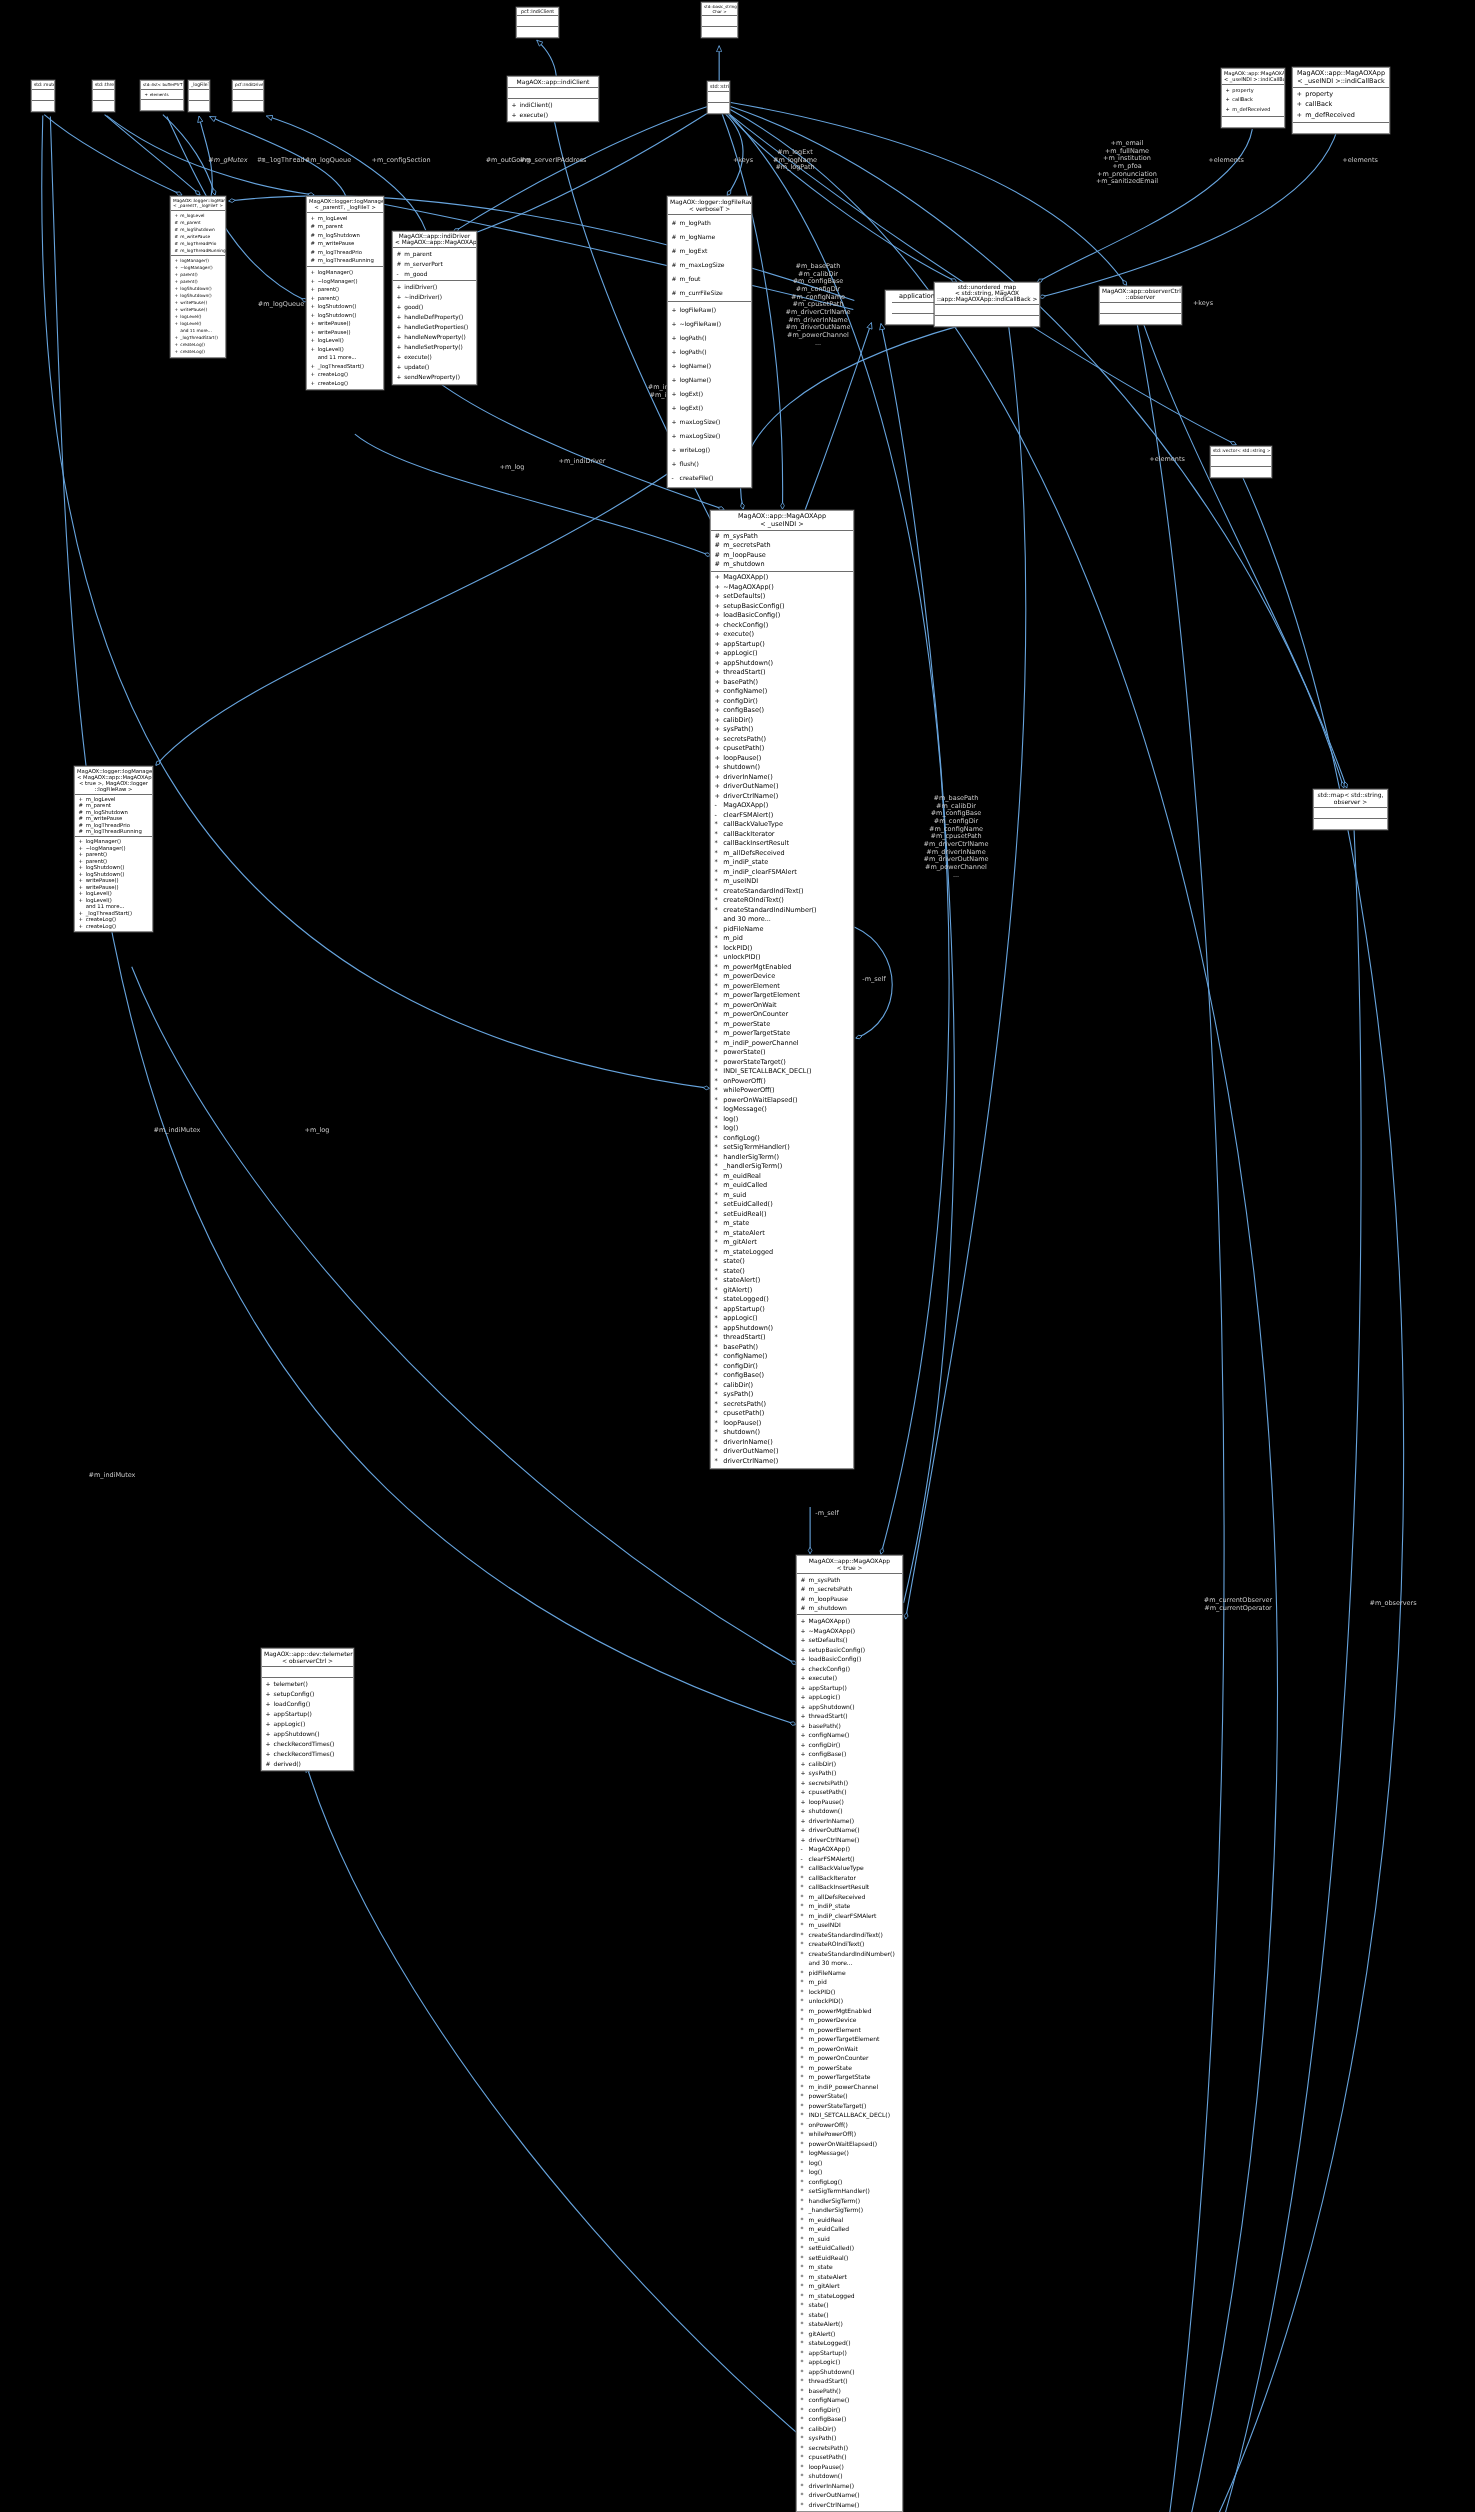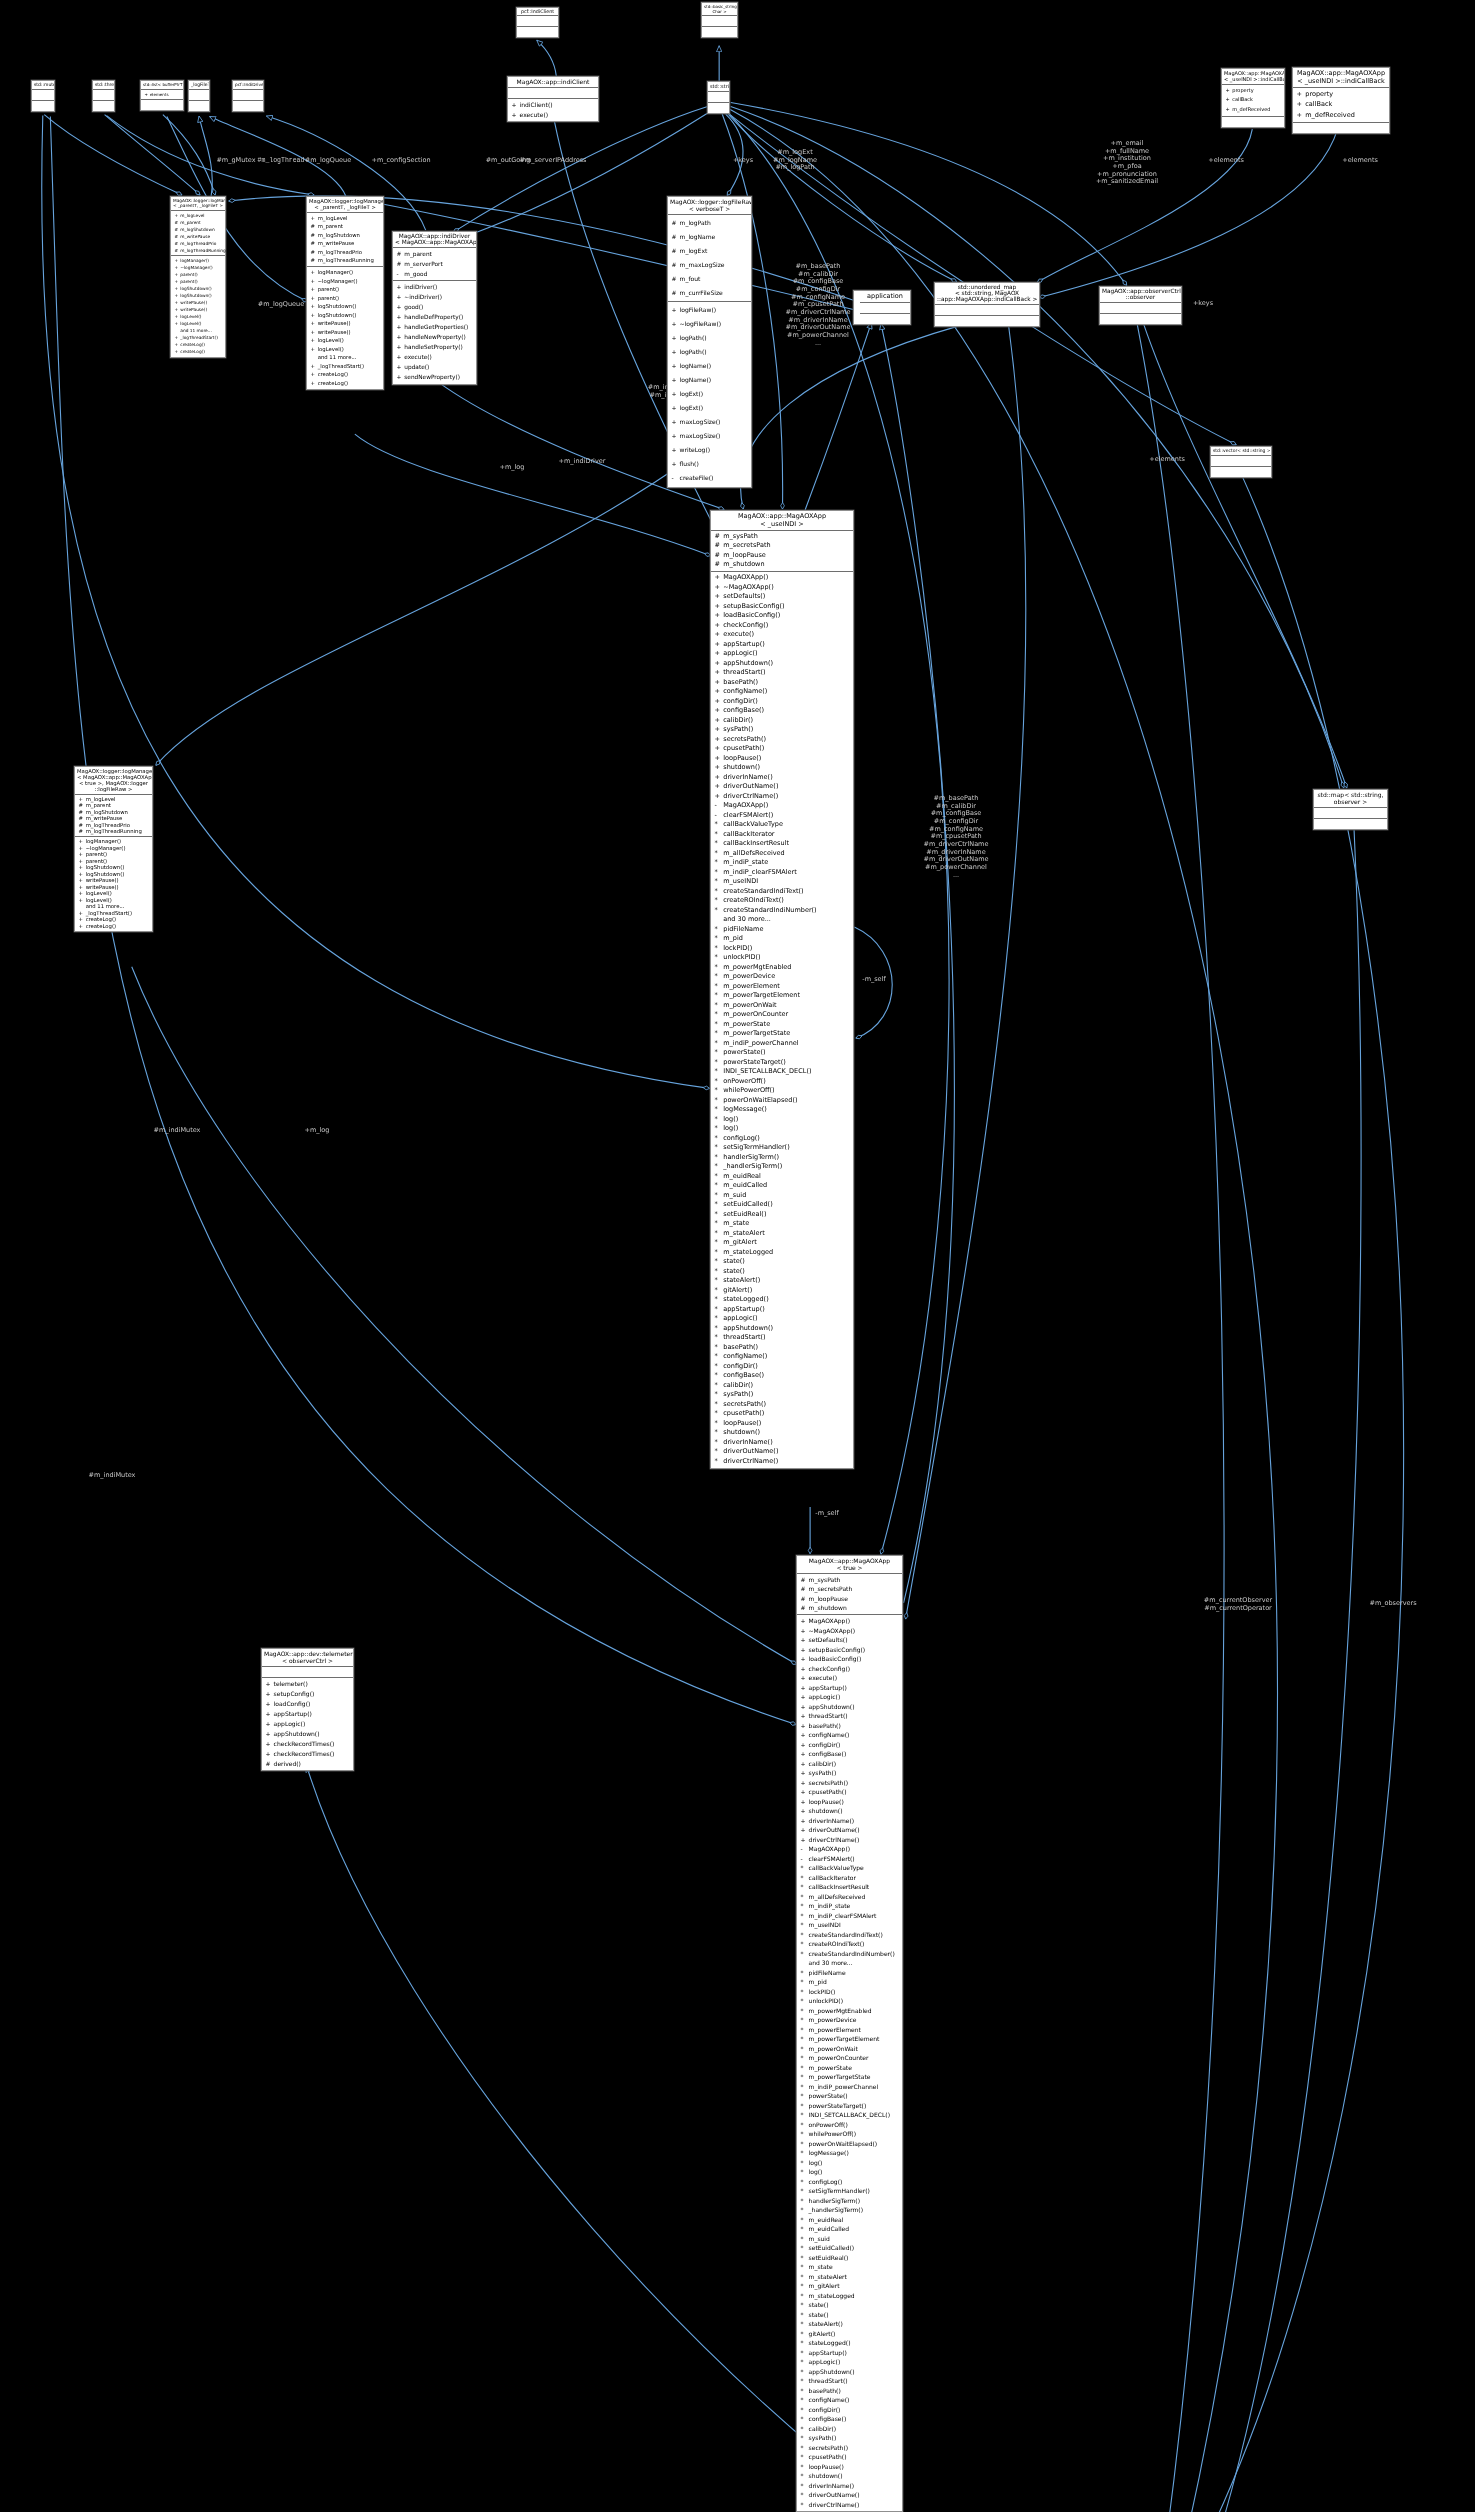--- a/index.html
+++ b/index.html
@@ -68,21 +68,21 @@
       <path d="M85,230 C55,1300 340,2020 1412,2166" fill="none" stroke="#66a3dc" stroke-width="2.2" marker-end="url(#dia)"></path>
       <path d="M100,232 C150,1700 120,2950 1584,3432" fill="none" stroke="#66a3dc" stroke-width="2.2" marker-end="url(#dia)"></path>
       <path d="M262,1924 C430,2350 950,2950 1585,3312" fill="none" stroke="#66a3dc" stroke-width="2.2" marker-end="url(#dia)"></path>
       <path d="M1700,1845 C1800,1890 1800,2030 1703,2066" fill="none" stroke="#66a3dc" stroke-width="2.2" marker-end="url(#dia)"></path>
       <path d="M1612,2999 C1612,3030 1612,3062 1612,3092" fill="none" stroke="#66a3dc" stroke-width="2.2" marker-end="url(#dia)"></path>
       <path d="M1602,1015 C1660,860 1714,702 1734,642" fill="none" stroke="#66a3dc" stroke-width="2.2" marker-end="url(#tri)"></path>
       <path d="M1798,3190 C2012,2300 1832,1000 1753,644" fill="none" stroke="#66a3dc" stroke-width="2.2" marker-end="url(#tri)"></path>
       <path d="M2188,5182 C2050,5152 1852,5116 1702,5082" fill="none" stroke="#66a3dc" stroke-width="2.2" marker-end="url(#tri)"></path>
       <path d="M2130,5232 C1450,4850 780,4060 610,3514" fill="none" stroke="#66a3dc" stroke-width="2.2" marker-end="url(#tri)"></path>
     </svg>
-<div class="edge-label" style="left: 236px; top: 157px;">
+<div class="edge-label" style="left: 228px; top: 157px; font-style: italic;">
       <div>#m_gMutex</div>
     </div>
     <div class="edge-label" style="left: 281px; top: 157px; font-family: Liberation Mono, monospace;">
       <div>#m_logThread</div>
     </div>
     <div class="edge-label" style="left: 328px; top: 157px;">
       <div>#m_logQueue</div>
     </div>
     <div class="edge-label" style="left: 281px; top: 301px;">
       <div>#m_logQueue</div>
@@ -295,21 +295,21 @@
           <span class="pfx">+</span>
           <span>callBack</span>
         </div>
         <div class="row" style="line-height: 10.6px;">
           <span class="pfx">+</span>
           <span>m_defReceived</span>
         </div>
       </div>
       <div class="sec empty"></div>
     </div>
-    <div class="node" style="left: 853px; top: 290px; width: 58px; font-size: 6.5px; padding-left: 6px;">
+    <div class="node" style="left: 885px; top: 290px; width: 58px; font-size: 6.5px; padding-left: 6px;">
       <div class="title">
         <div>application</div>
       </div>
       <div class="sec empty"></div>
       <div class="sec empty"></div>
     </div>
     <div class="node" style="left: 934px; top: 282px; width: 106px; font-size: 5.8px;">
       <div class="title">
         <div>std::unordered_map</div>
         <div>&lt; std::string, MagAOX</div>

